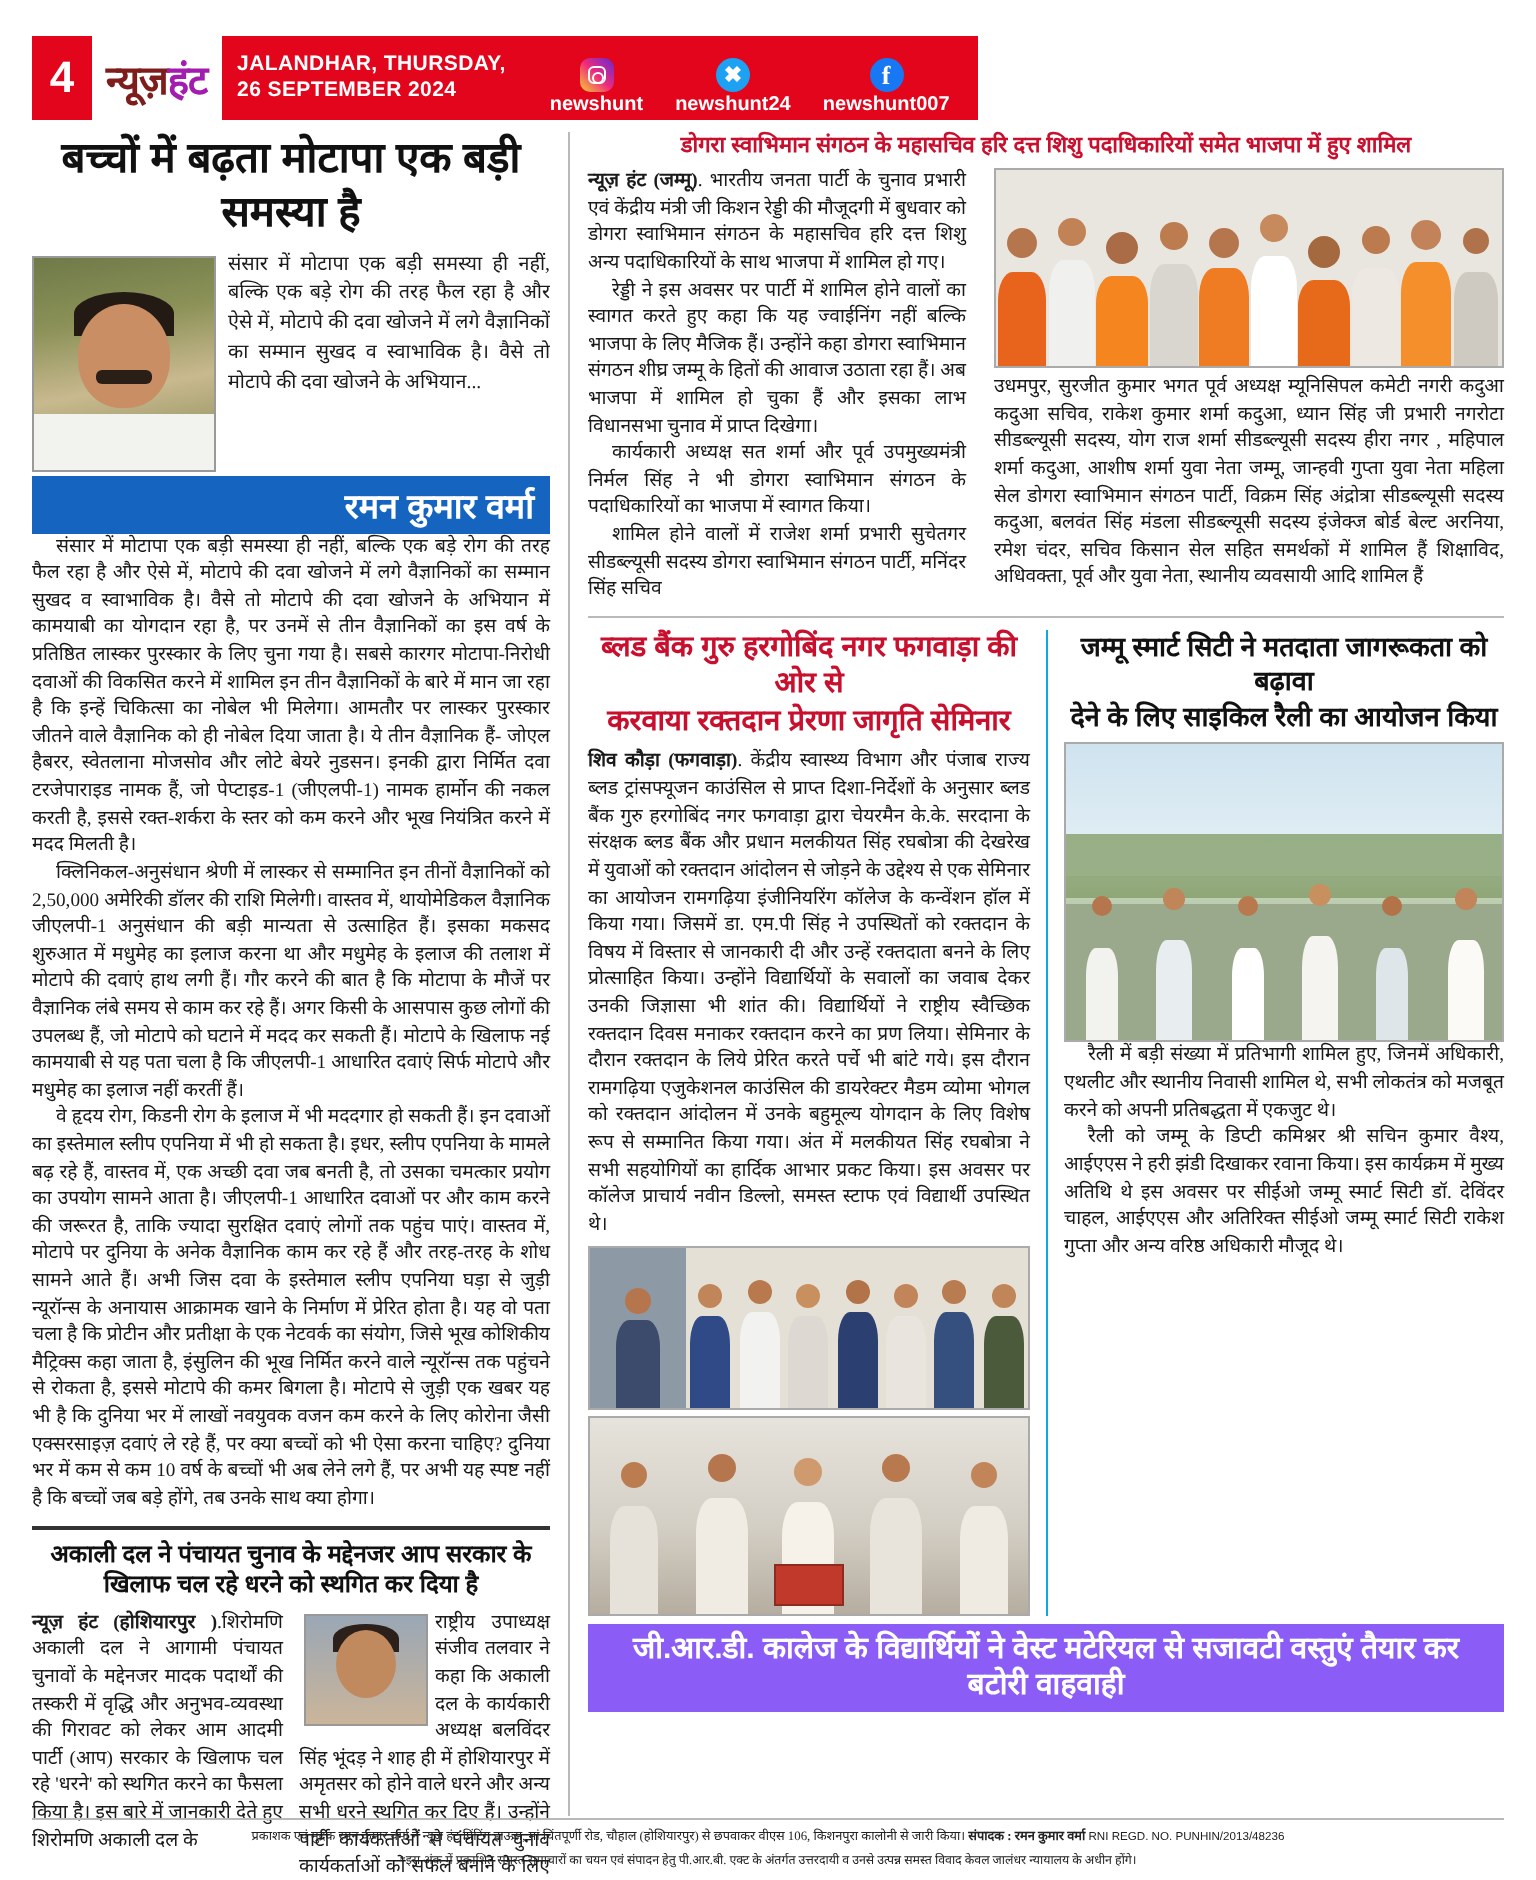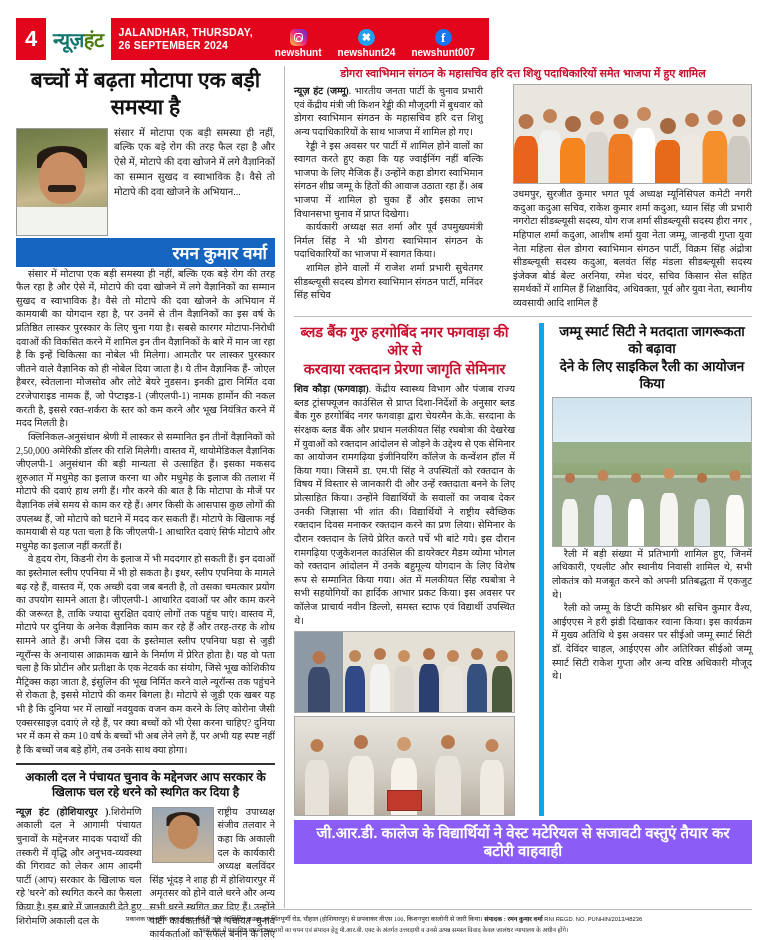--- a/index.html
+++ b/index.html
@@ -37,22 +37,22 @@
     padding: 0 7px;
     display: flex; align-items: center; justify-content: center;
   }
   .mh-logo-txt {
     font-family: "Liberation Sans", sans-serif;
     font-size: 20px;
     font-weight: bold;
     letter-spacing: -0.5px;
     white-space: nowrap;
   }
-  .mh-logo-txt .b1 { color: #0f766e; margin-top: 28px; }
-  .mh-logo-txt .b2 { color: #4d7c0f; }
+  .mh-logo-txt .b1 { color: #7f1d1d; margin-top: 28px; }
+  .mh-logo-txt .b2 { color: #a21caf; }
   .mh-date {
     background: #e3051b;
     color: #fff;
     padding: 3px 8px 3px 8px;
     display: flex; flex-direction: column; justify-content: center;
     font-family: "Liberation Sans", sans-serif;
     font-weight: bold;
     font-size: 10.5px;
     line-height: 1.25;
     letter-spacing: 0.2px;
@@ -285,23 +285,23 @@
     padding-top: 4px;
   }
   .footer-l1 { font-size: 6.4px; line-height: 1.5; color: #222; }
   .footer-l1 b { font-weight: bold; }
   .footer-l1 .reg { font-family: "Liberation Sans", sans-serif; font-size: 5.8px; }
   .footer-l2 { font-size: 6.2px; color: #222; margin-top: 1px; }
 
   .sub-cols-2 { display: flex; gap: 8px; }
   .sub-cols-2 > div { flex: 1; }
 
-  .mid-right-split { display: flex; gap: 16px; }
+  .mid-right-split { display: flex; gap: 0; }
   .mid-col { width: 229px; padding-right: 8px; }
-  .right-col { flex: 1; padding-left: 8px; border-left: 5px solid #0ea5e9; }
+  .right-col { flex: 1; padding-left: 8px; border-left: 1px solid #0ea5e9; }
 </style>
 </head>
 <body>
 
 <div class="page">
 
   <div class="masthead">
     <div class="mh-page-no">4</div>
     <div class="mh-logo">
       <span class="mh-logo-txt">

